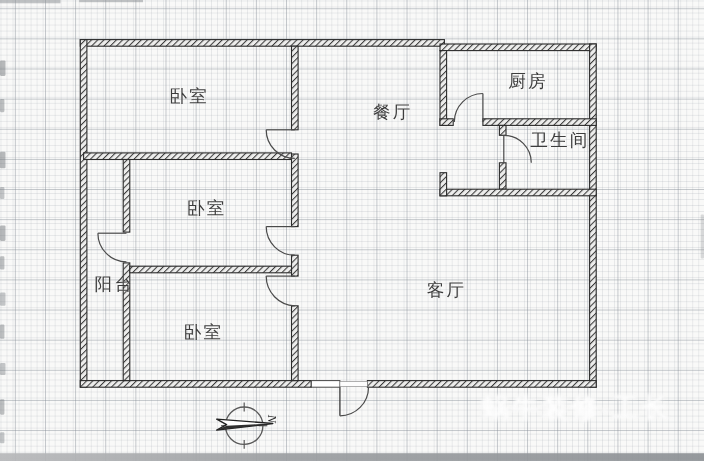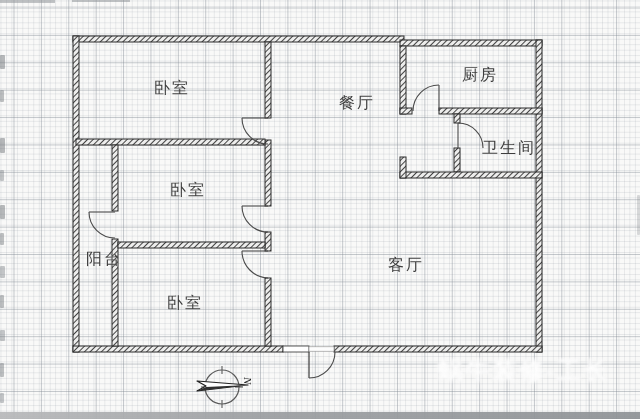--- a/index.html
+++ b/index.html
@@ -138,21 +138,21 @@
       </g>
       <polygon points="1,20 52,24 1,30 10,25" fill="#ffffff" stroke="#222" stroke-width="1.2" stroke-linejoin="round"></polygon>
       <polygon points="1,30 52,24 10,26" fill="#2f2f2f"></polygon>
       <text x="0" y="0" transform="translate(48,16) rotate(90)" font-size="11" font-style="italic" fill="#1e1e1e">N</text>
     </g>
   </svg>
 
   <div class="room-label" style="left:172px;top:88px">卧室</div>
   <div class="room-label" style="left:357px;top:103px">餐厅</div>
   <div class="room-label" style="left:480px;top:75px">厨房</div>
-  <div class="room-label" style="left:509px;top:148px">卫生间</div>
+  <div class="room-label" style="left:509px;top:128px">卫生间</div>
   <div class="room-label" style="left:188px;top:190px">卧室</div>
   <div class="room-label" style="left:104px;top:259px">阳台</div>
   <div class="room-label" style="left:185px;top:303px">卧室</div>
   <div class="room-label" style="left:406px;top:265px">客厅</div>
 
   <div class="watermark">蜗牛装修-工长</div>
 
   <div class="bottom-band"></div>
 </div>
 

